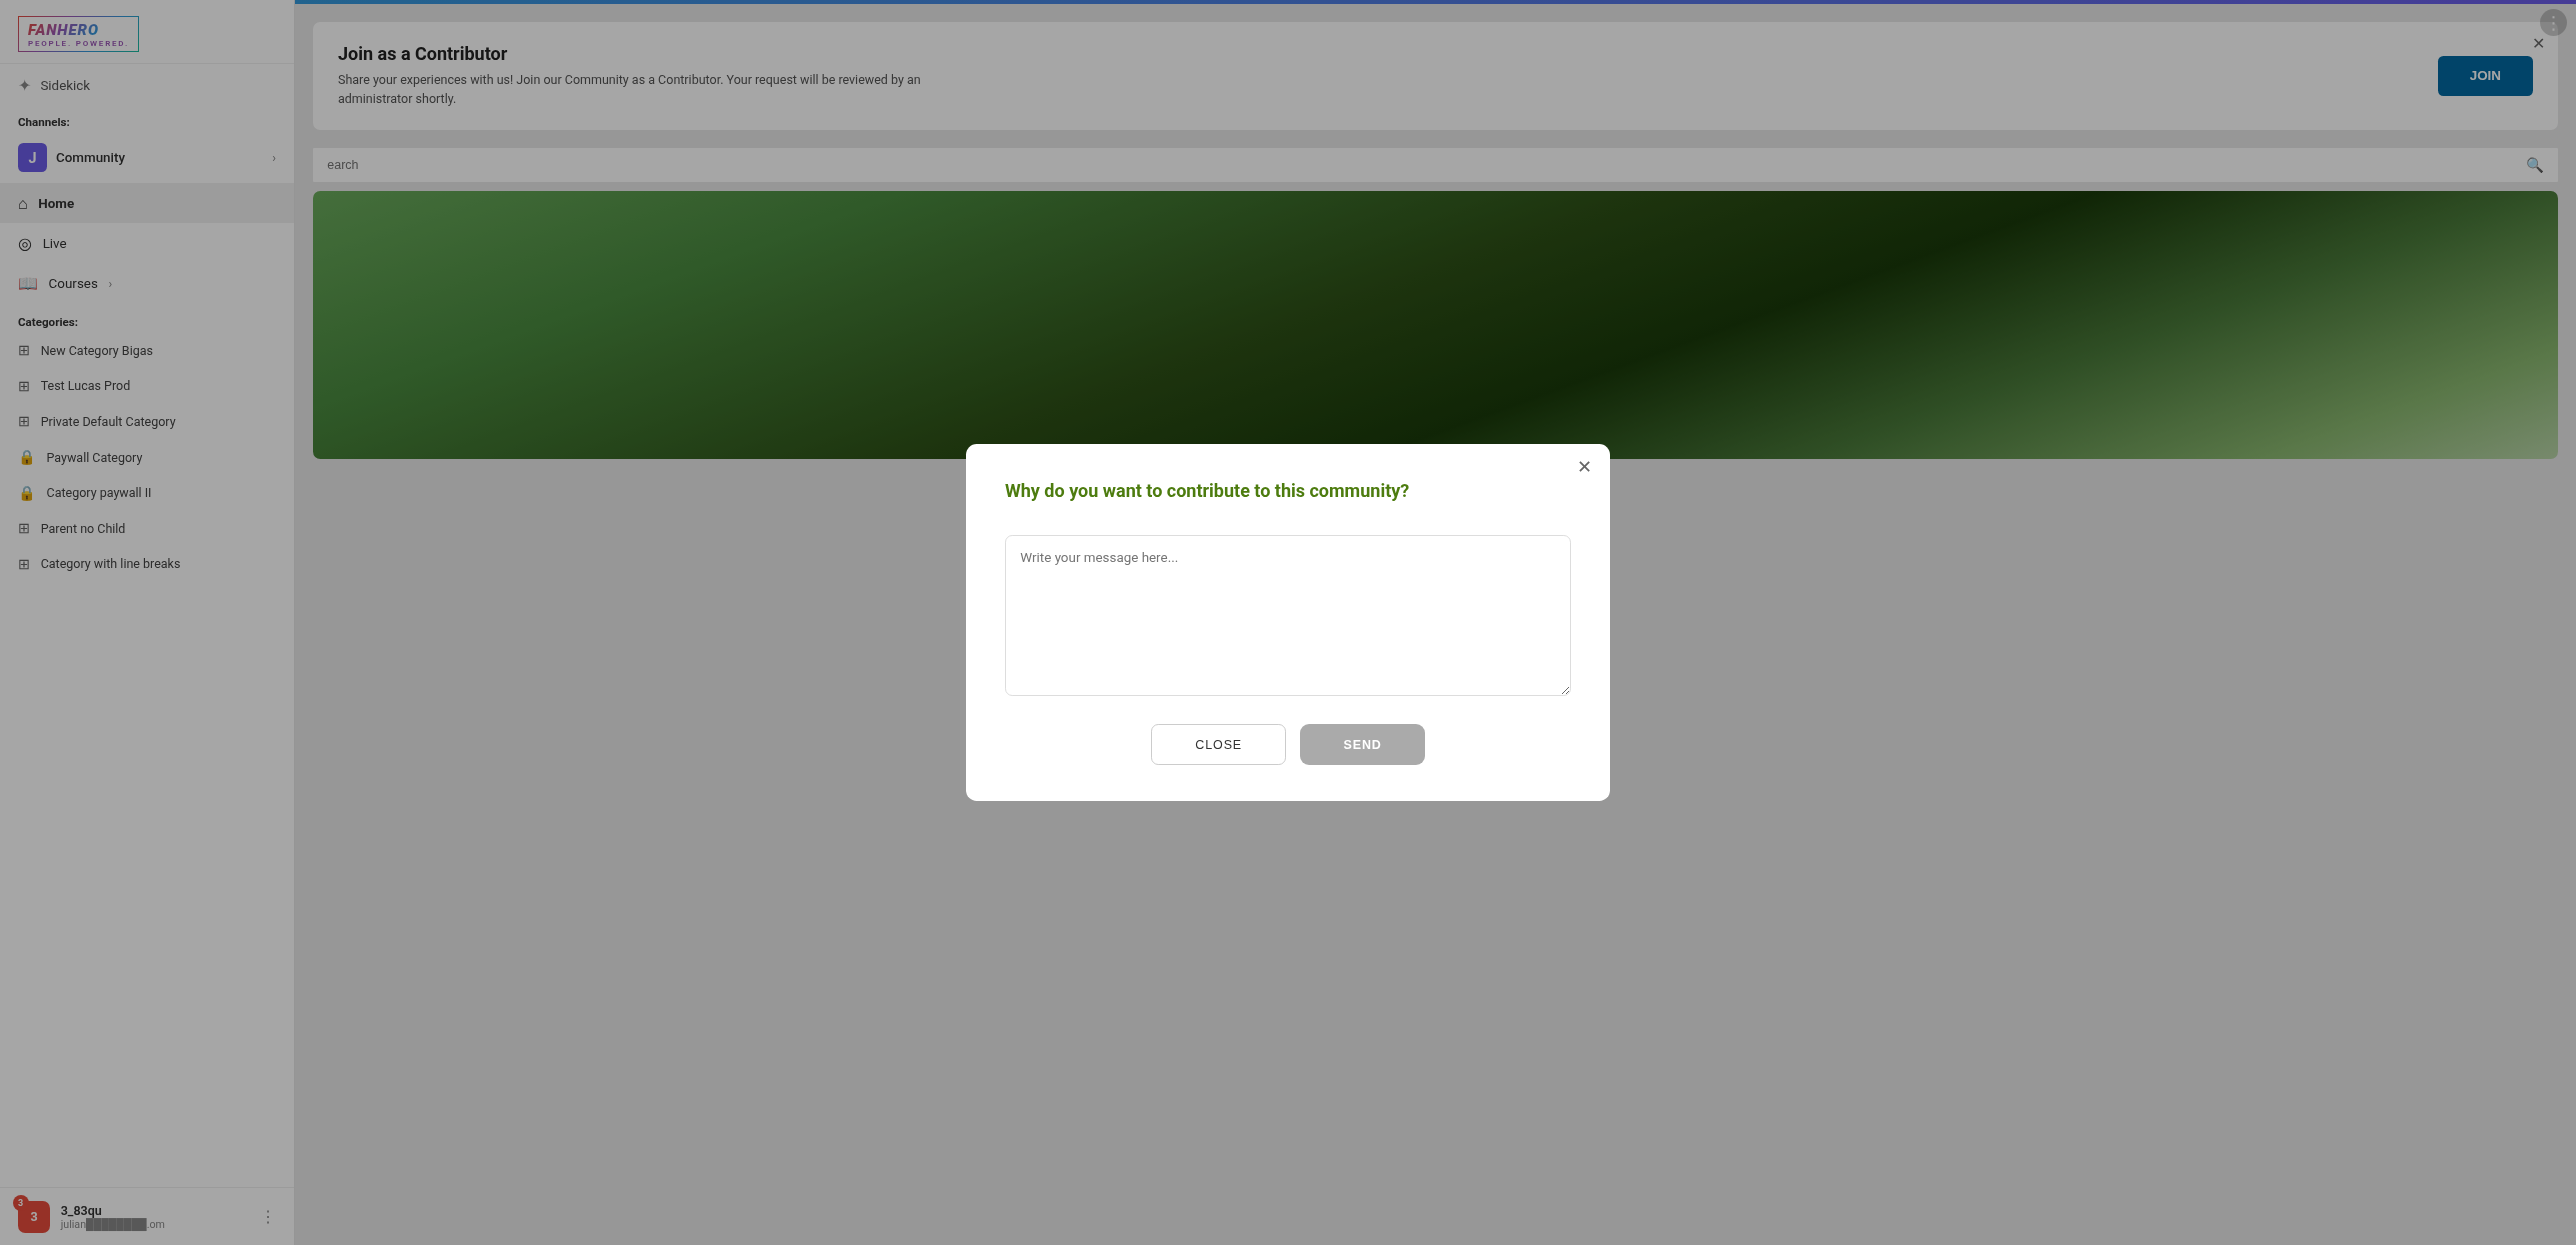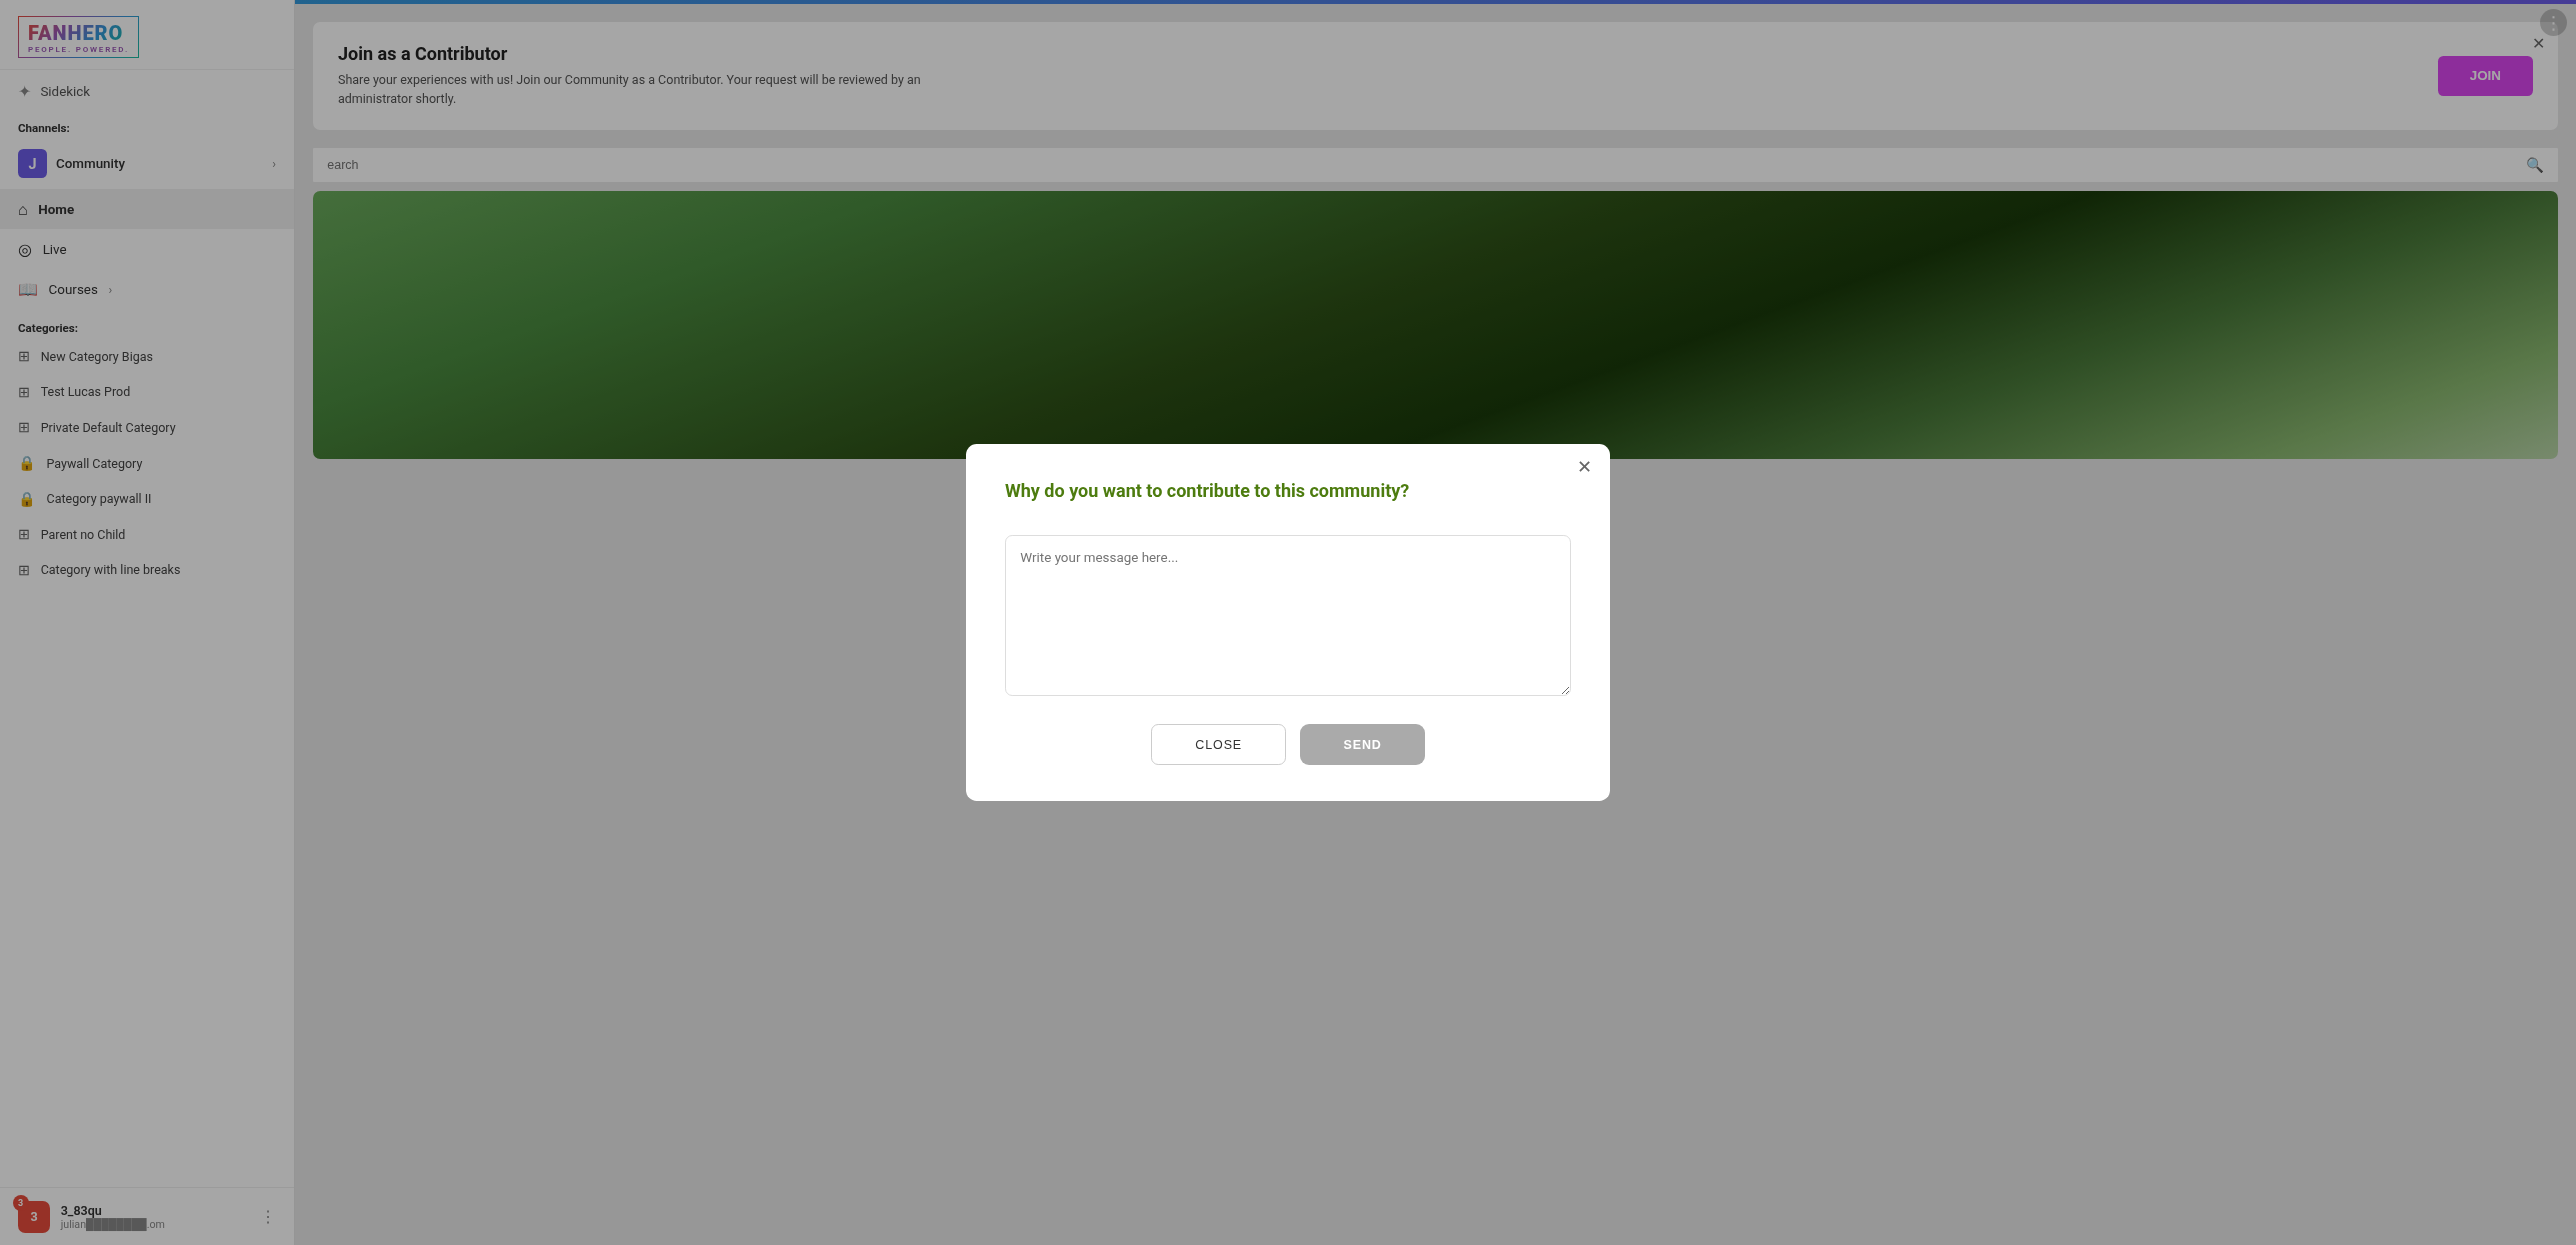--- a/index.html
+++ b/index.html
@@ -24,26 +24,27 @@
     }
 
     .logo-box {
       border: 1.8px solid transparent;
       border-image: linear-gradient(135deg, #e74c3c, #9b59b6, #3498db, #1abc9c) 1;
       display: inline-block;
       padding: 3.6px 9px;
     }
 
     .logo-text-main {
-      font-size: 20px;
+      font-size: 15px;
       font-weight: 900;
       background: linear-gradient(135deg, #e74c3c, #9b59b6, #3498db, #1abc9c);
       -webkit-background-clip: text;
       -webkit-text-fill-color: transparent;
       letter-spacing: 0.9px;
+      font-style: italic;
     }
 
     .logo-tagline {
       font-size: 8px;
       letter-spacing: 1.8px;
       color: #9b59b6;
       display: block;
       text-align: left;
       font-weight: 600;
     }
@@ -250,21 +251,21 @@
     }
 
     .join-banner-desc {
       font-size: 12.5px;
       color: #555;
       max-width: 608px;
       line-height: 1.5;
     }
 
     .join-btn {
-      background: #d946ef;
+      background: #0369a1;
       color: #fff;
       border: none;
       padding: 12.5px 32px;
       font-size: 13.4px;
       font-weight: 700;
       border-radius: 5.4px;
       cursor: pointer;
       white-space: nowrap;
       margin-left: 27px;
     }

